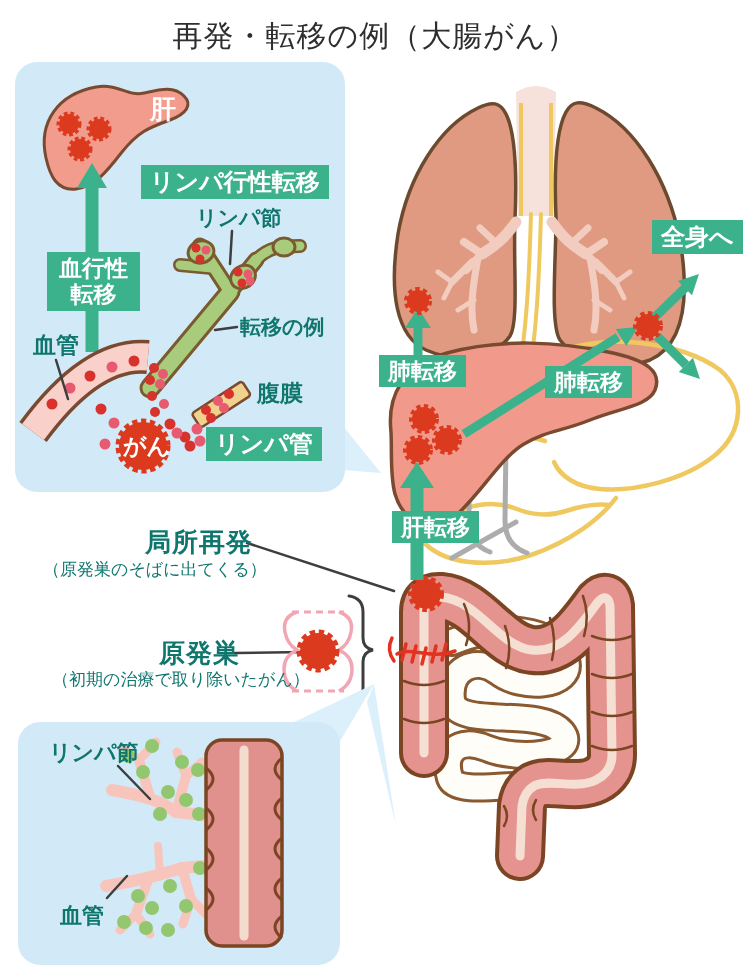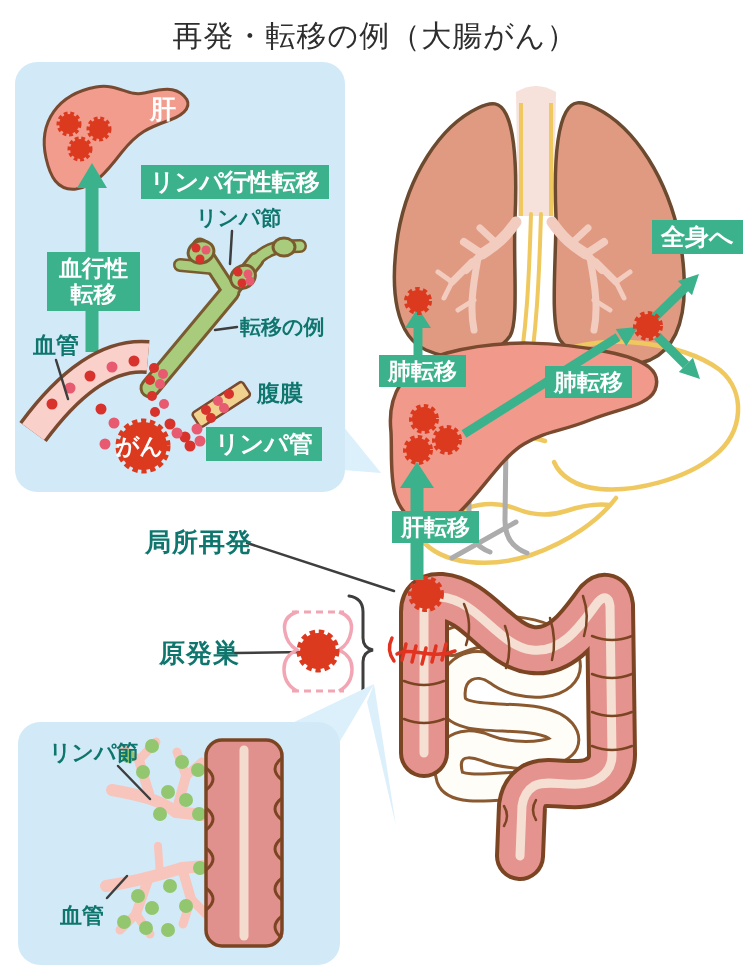--- a/index.html
+++ b/index.html
@@ -337,26 +337,28 @@
   <div class="badge" style="left:141px;top:165px;font-size:24px;">リンパ行性転移</div>
   <div class="badge" style="left:47px;top:252px;width:93px;padding:3px 0;text-align:center;font-size:23px;">
     <div>血行性</div>
     <div>転移</div>
   </div>
   <div class="txt lbl-md" style="left:196px;top:204px;">リンパ節</div>
   <div class="txt lbl-md" style="left:240px;top:313px;">転移の例</div>
   <div class="txt lbl-lg" style="left:33px;top:330px;">血管</div>
   <div class="txt lbl-lg" style="left:257px;top:378px;">腹膜</div>
   <div class="badge" style="left:206px;top:427px;font-size:24px;">リンパ管</div>
-  <div class="txt white-label" style="left:116px;top:431px;width:54px;text-align:left;font-size:23px;">がん</div>
+  <div class="txt white-label" style="left:116px;top:431px;width:54px;text-align:right;font-size:23px;">がん</div>
 
   <div class="badge" style="left:652px;top:220px;font-size:24px;">全身へ</div>
   <div class="badge" style="left:379px;top:355px;font-size:23px;">肺転移</div>
   <div class="badge" style="left:545px;top:366px;font-size:23px;">肺転移</div>
   <div class="badge" style="left:376px;top:511px;font-size:23px;margin-left:16px;">肝転移</div>
 
   <div class="txt lbl-head" style="left:120px;top:525px;">局所再発</div>
+  <div class="txt lbl-note" style="left:43px;top:558px;">（原発巣のそばに出てくる）</div>
   <div class="txt lbl-head" style="left:134px;top:636px;">原発巣</div>
+  <div class="txt lbl-note" style="left:52px;top:668px;">（初期の治療で取り除いたがん）</div>
 
   <div class="txt" style="left:49px;top:738px;font-size:22px;font-weight:600;">リンパ節</div>
   <div class="txt" style="left:60px;top:901px;font-size:22px;font-weight:600;">血管</div>
 
 </div>
 
 </body></html>

